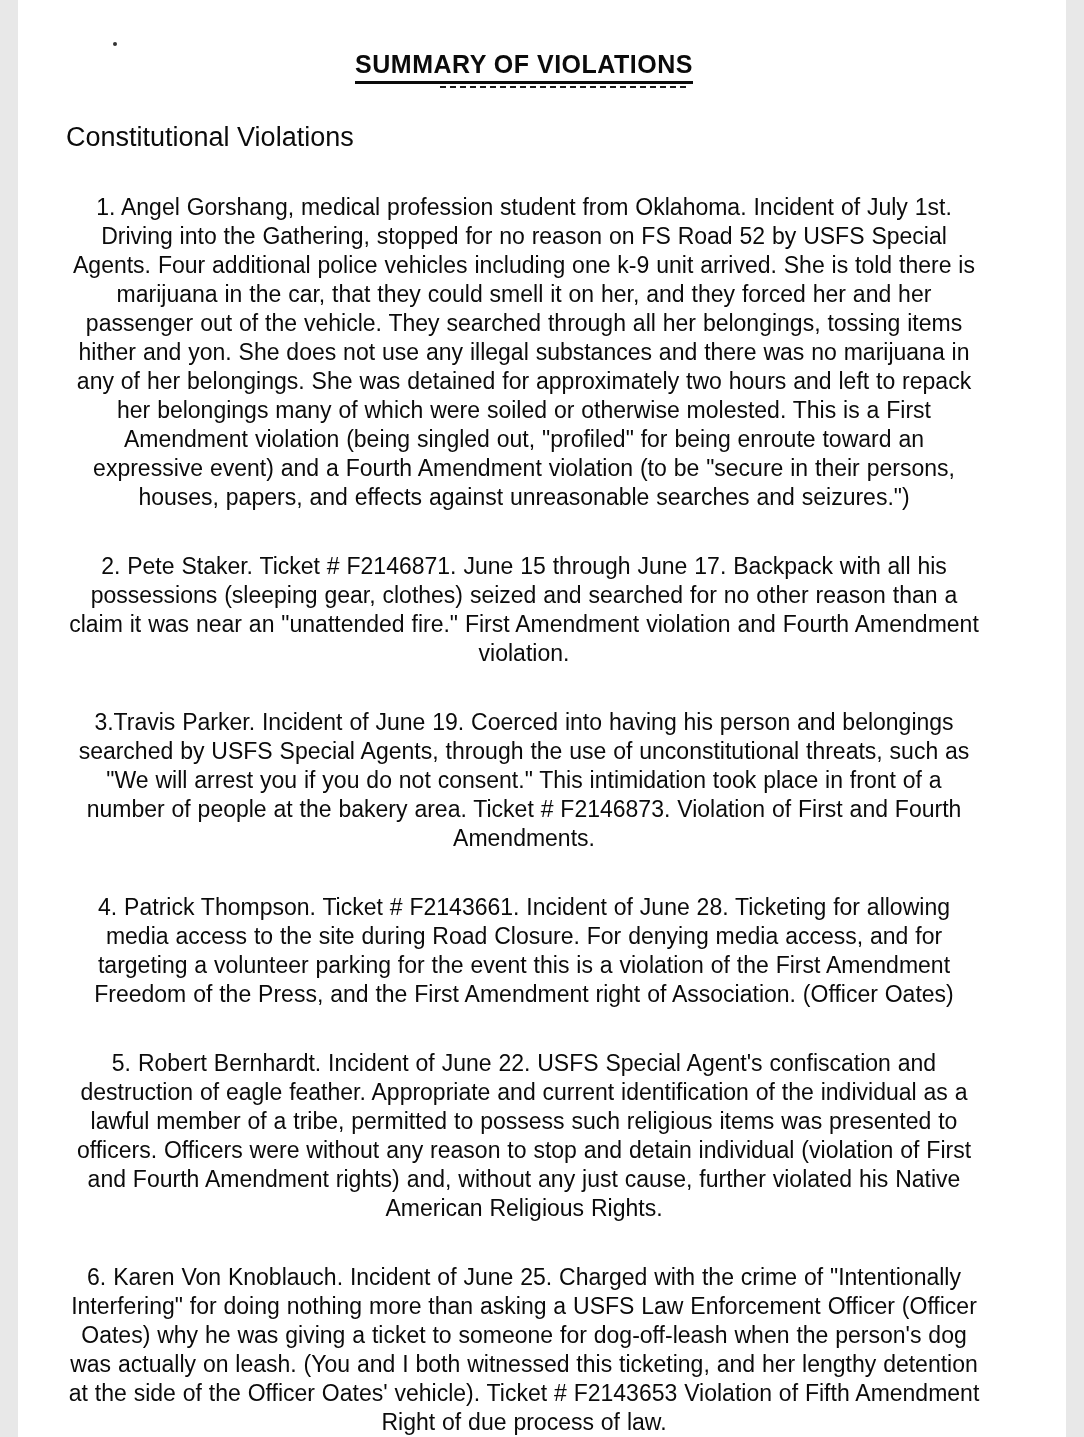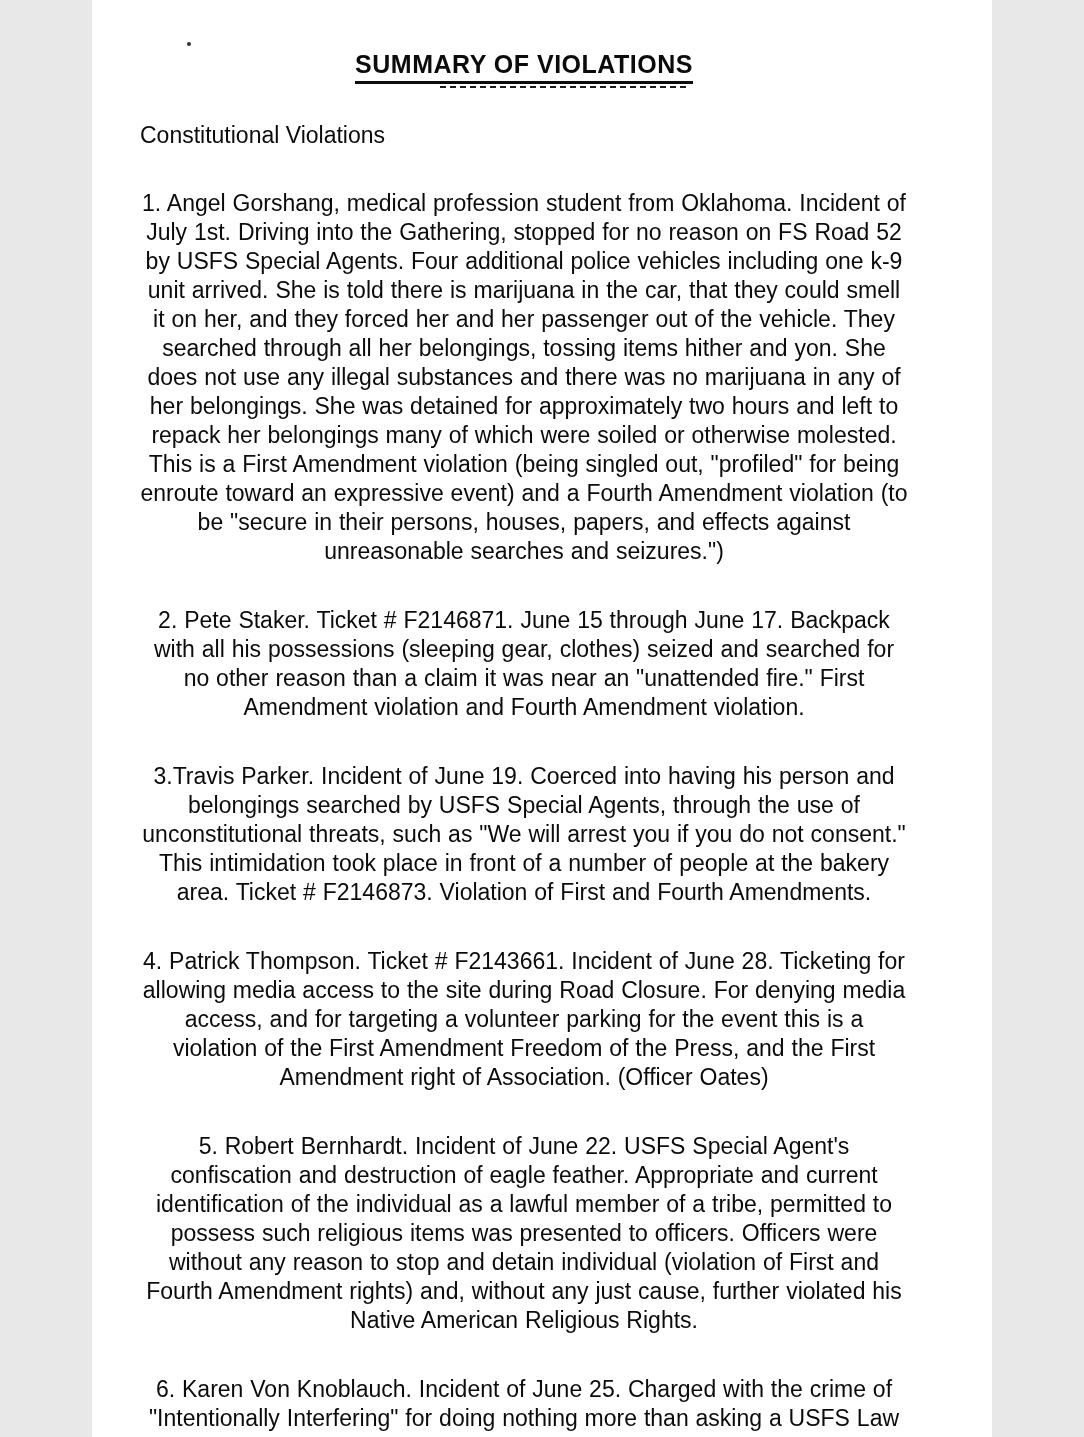--- a/index.html
+++ b/index.html
@@ -2,21 +2,21 @@
 <html><head>
 <meta charset="utf-8">
 <style>
   html, body {
     margin: 0;
     padding: 0;
     background: #e8e8e8;
   }
   .page {
     position: relative;
-    width: 900px;
+    width: 1048px;
     height: 1437px;
     margin: 0 auto;
     background: #ffffff;
     color: #0b0b0b;
     font-family: "Liberation Sans", "DejaVu Sans", sans-serif;
     overflow: hidden;
     box-sizing: border-box;
   }
   .scan-dot {
     position: absolute;
@@ -46,21 +46,21 @@
   }
   .doc-title::after {
     content: "";
     position: absolute;
     left: 25%;
     right: 2%;
     bottom: -7px;
     border-bottom: 2px dashed #1a1a1a;
   }
   .section-heading {
-    font-size: 23px;
+    font-size: 27px;
     margin: 0 0 40px 0;
   }
   .para {
     font-size: 23px;
     line-height: 29px;
     margin: 0 0 40px 0;
     text-align: center;
     word-spacing: 0.5px;
   }
 </style>

